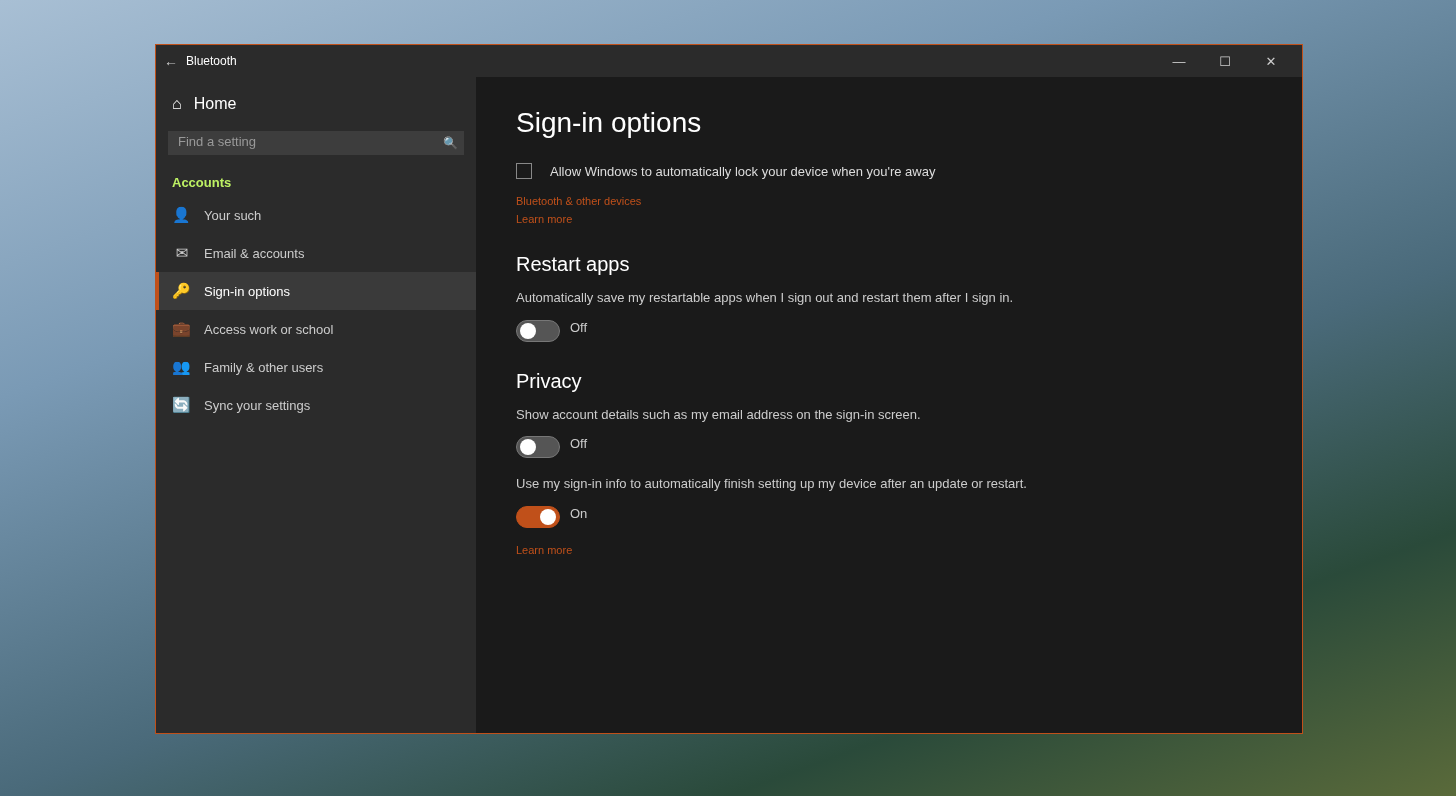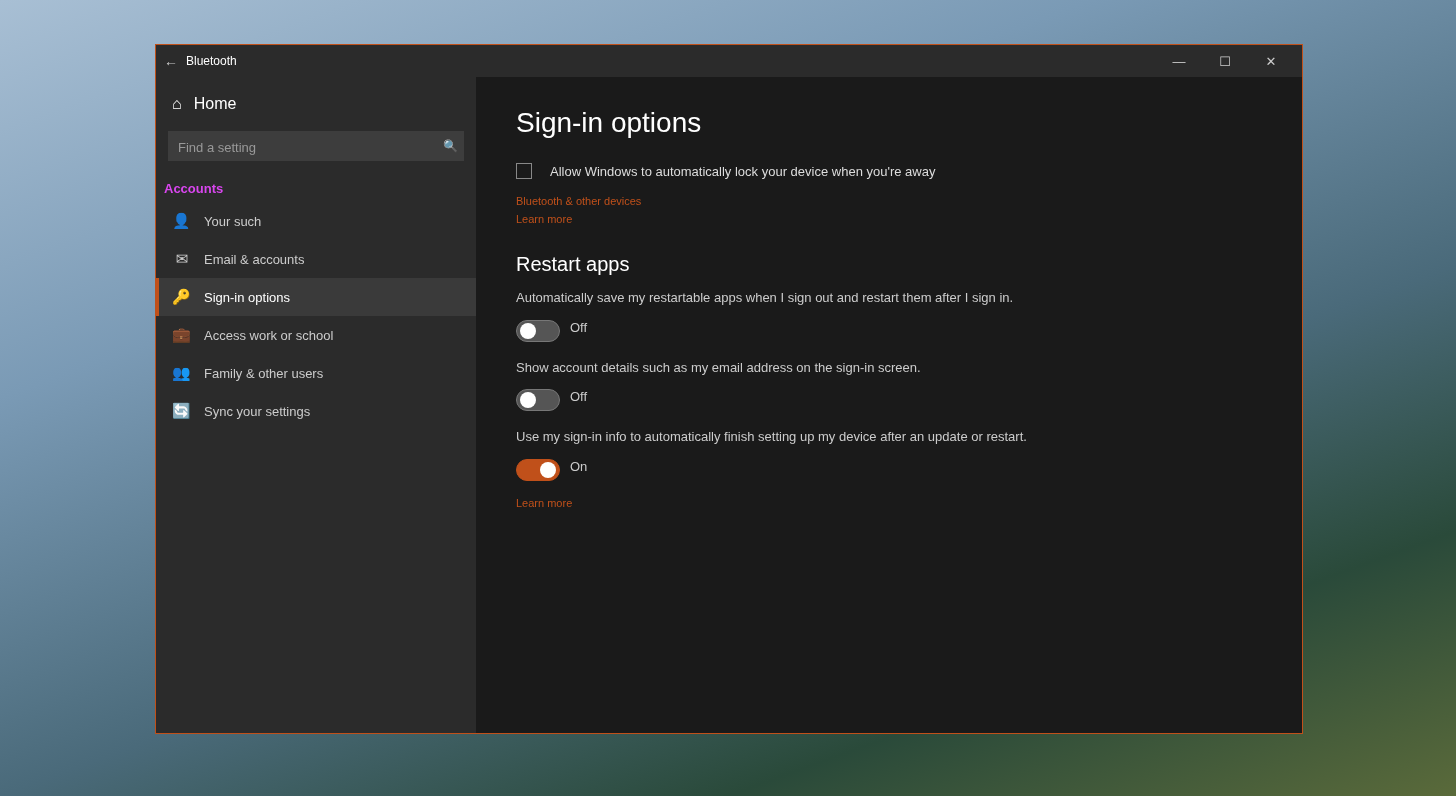--- a/index.html
+++ b/index.html
@@ -89,38 +89,38 @@
     }
     .sidebar-search {
       margin: 8px 12px;
       position: relative;
     }
     .sidebar-search input {
       width: 100%;
       background: #3d3d3d;
       border: none;
       color: #fff;
-      padding: 9px 30px 6px 10px;
+      padding: 3px 30px 6px 10px;
       font-size: 13px;
       outline: none;
     }
     .sidebar-search input::placeholder { color: #999; }
     .search-icon-btn {
       position: absolute;
       right: 6px;
       top: 50%;
       transform: translateY(-50%);
       color: #999;
       font-size: 12px;
     }
     .sidebar-section-label {
-      color: #d946ef;
+      color: #bef264;
       font-size: 13px;
       font-weight: 600;
-      padding: 12px 8px 6px;
+      padding: 12px 16px 6px;
     }
     .sidebar-item {
       display: flex;
       align-items: center;
       gap: 12px;
       padding: 10px 16px;
       color: #ccc;
       cursor: pointer;
       font-size: 13px;
       position: relative;
@@ -303,20 +303,21 @@
       <a class="link-text">Bluetooth &amp; other devices</a>
       <a class="link-text">Learn more</a>
 
       <h2 class="section-title">Restart apps</h2>
       <p class="section-desc">Automatically save my restartable apps when I sign out and restart them after I sign in.</p>
       <div class="toggle-row">
         <div class="toggle off"></div>
         <span class="toggle-label">Off</span>
       </div>
 
+      <h2 class="section-title">Privacy</h2>
       <p class="section-desc">Show account details such as my email address on the sign-in screen.</p>
       <div class="toggle-row">
         <div class="toggle off"></div>
         <span class="toggle-label">Off</span>
       </div>
 
       <p class="section-desc">Use my sign-in info to automatically finish setting up my device after an update or restart.</p>
       <div class="toggle-row">
         <div class="toggle on"></div>
         <span class="toggle-label">On</span>

